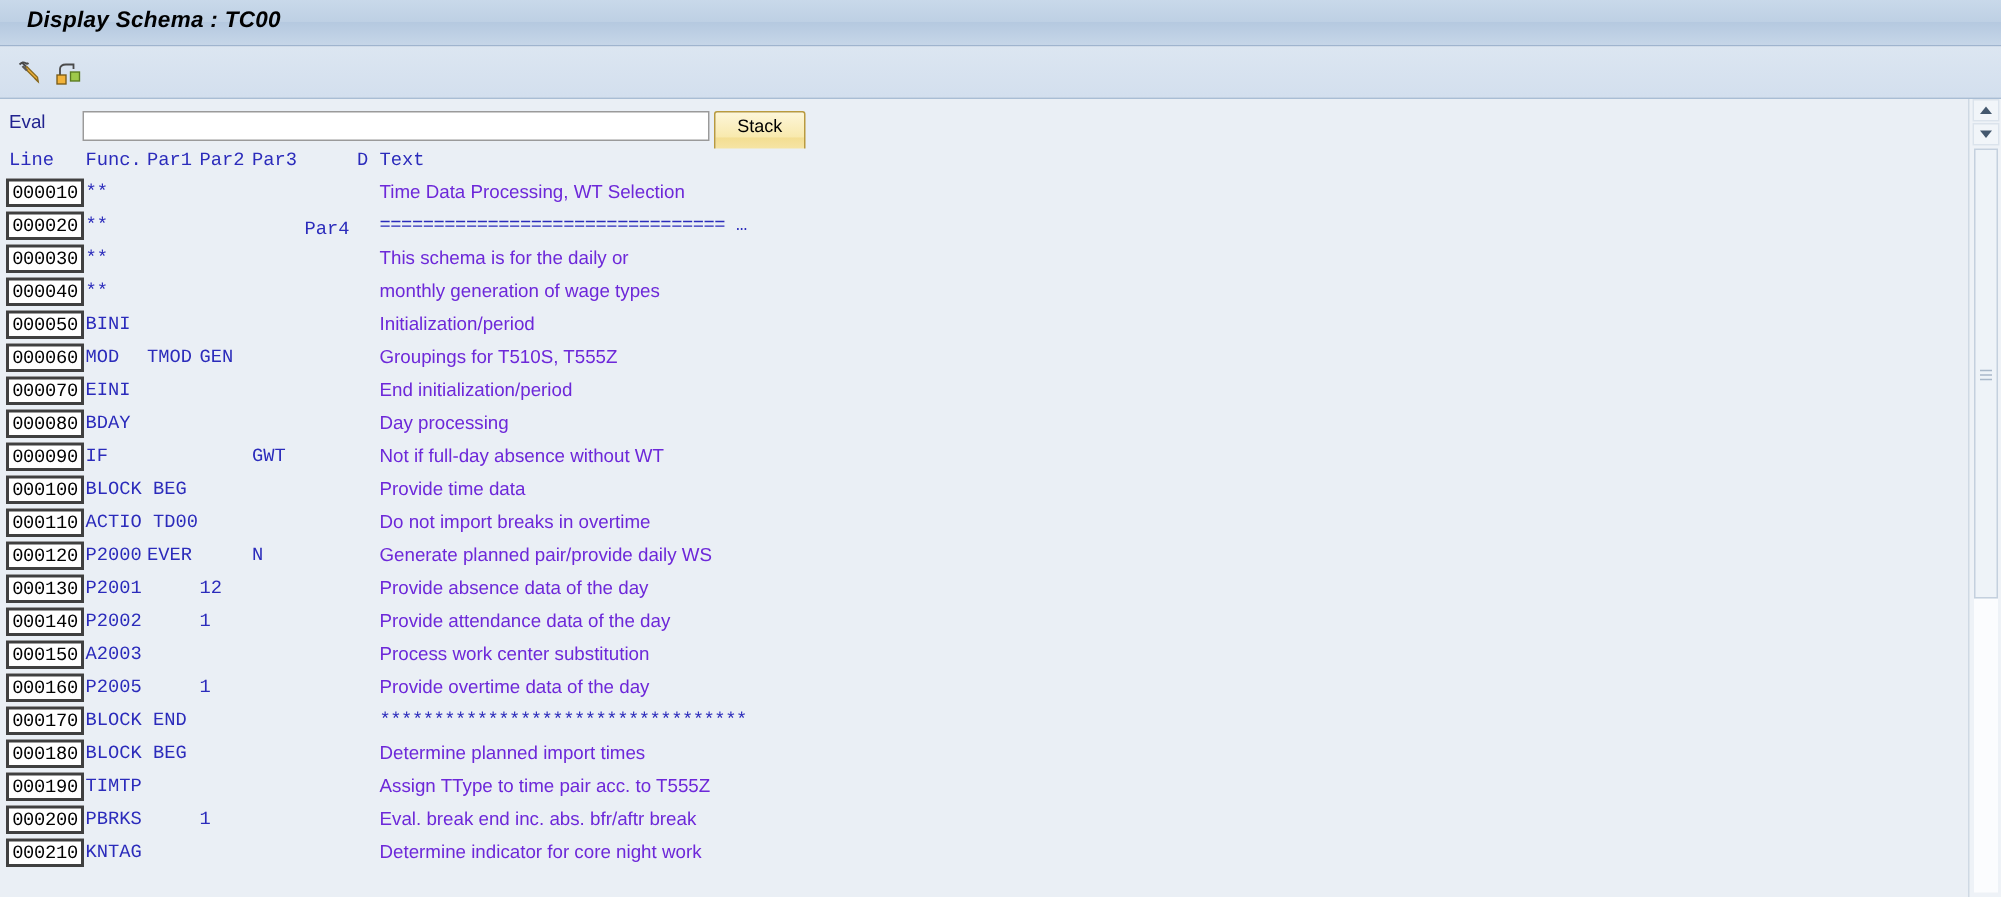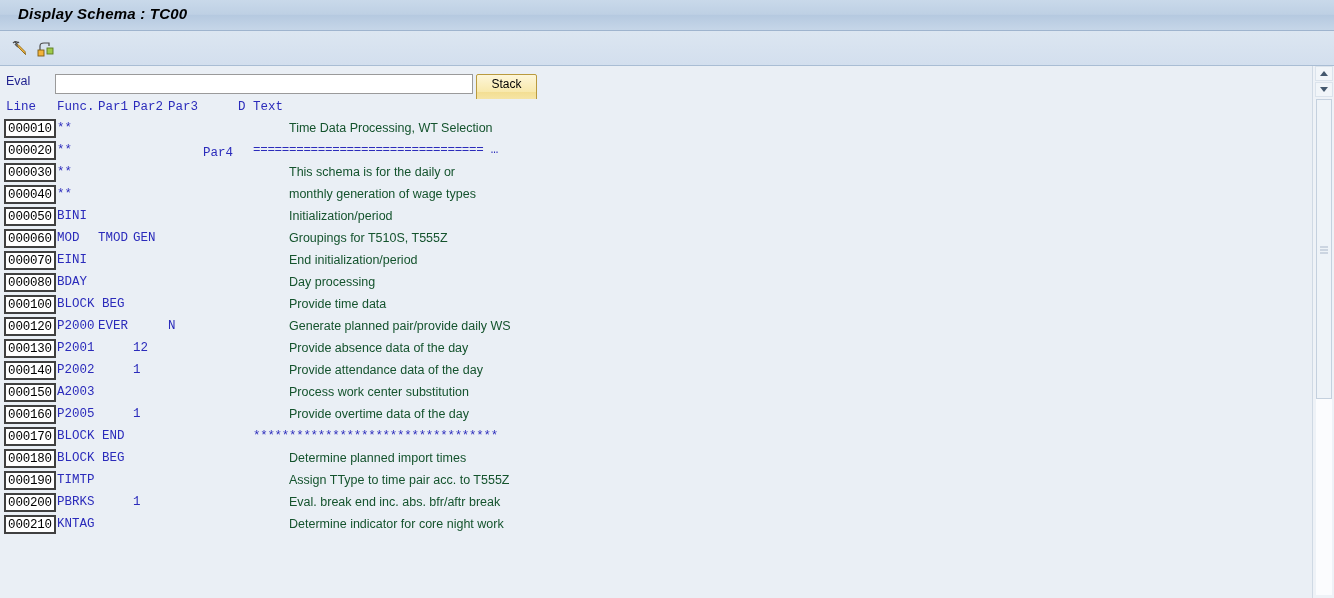--- a/index.html
+++ b/index.html
@@ -139,22 +139,21 @@
   .cell {
     position: absolute; top: 3px;
     font-family: "Liberation Mono", monospace;
     font-size: 12.5px;
     color: #2b2bbb;
     white-space: nowrap;
   }
   .cell.text {
     font-family: "Liberation Sans", sans-serif;
     font-size: 12.5px;
-    color: #14532d;
-    margin-left: 36px;
+    color: #6d28d9;
   }
   .cell.mono-text {
     font-family: "Liberation Mono", monospace;
     font-size: 12.5px;
     color: #2b2bbb;
     letter-spacing: -0.3px;
   }
 
   
   .c-func  { left: 57px; }
@@ -292,23 +291,34 @@
         <div class="lineno">000070</div>
         <div class="cell c-func">EINI</div>
         <div class="cell c-text text">End initialization/period</div>
       </div>
       <div class="row">
         <div class="lineno">000080</div>
         <div class="cell c-func">BDAY</div>
         <div class="cell c-text text">Day processing</div>
       </div>
       <div class="row">
+        <div class="lineno">000090</div>
+        <div class="cell c-func">IF</div>
+        <div class="cell c-par3">GWT</div>
+        <div class="cell c-text text">Not if full-day absence without WT</div>
+      </div>
+      <div class="row">
         <div class="lineno">000100</div>
         <div class="cell c-func">BLOCK BEG</div>
         <div class="cell c-text text">Provide time data</div>
+      </div>
+      <div class="row">
+        <div class="lineno">000110</div>
+        <div class="cell c-func">ACTIO TD00</div>
+        <div class="cell c-text text">Do not import breaks in overtime</div>
       </div>
       <div class="row">
         <div class="lineno">000120</div>
         <div class="cell c-func">P2000</div>
         <div class="cell c-par1">EVER</div>
         <div class="cell c-par3">N</div>
         <div class="cell c-text text">Generate planned pair/provide daily WS</div>
       </div>
       <div class="row">
         <div class="lineno">000130</div>

